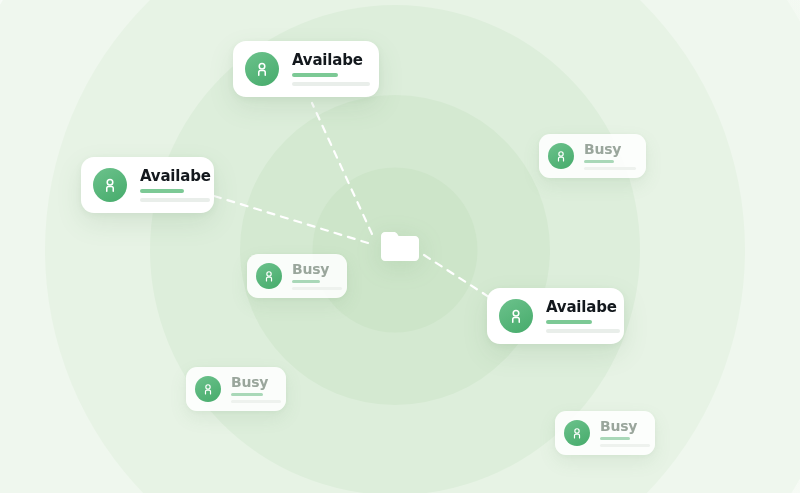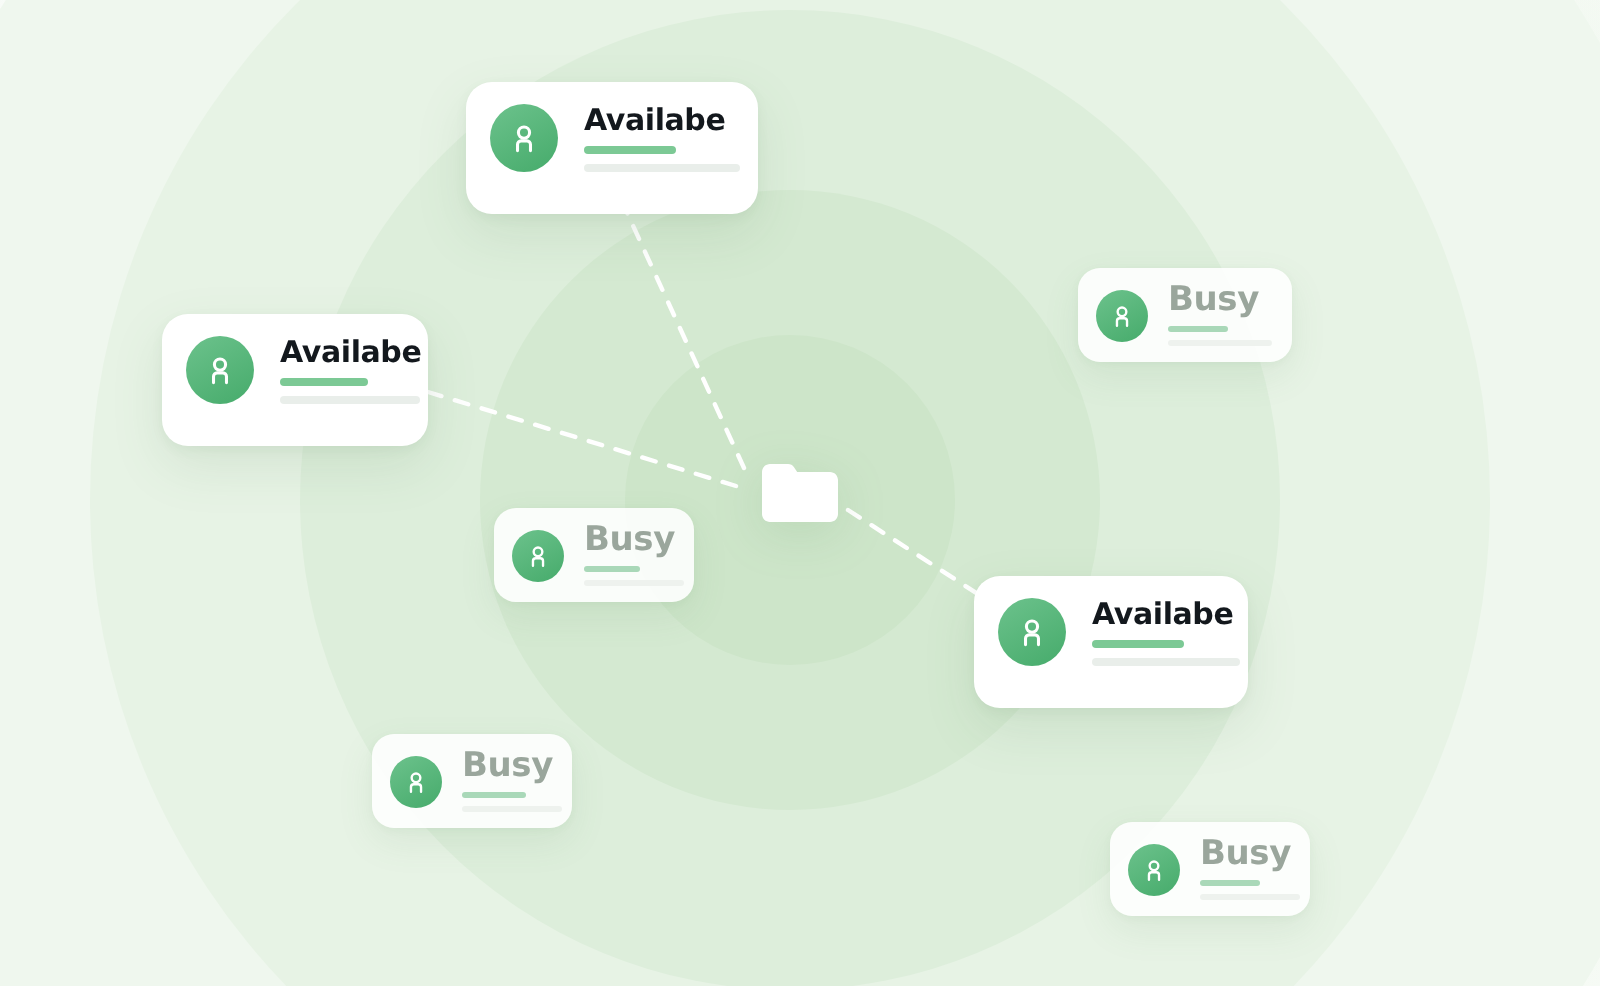--- a/index.html
+++ b/index.html
@@ -58,21 +58,21 @@
   
   .card {
     position: absolute;
     display: flex;
     align-items: center;
     box-sizing: border-box;
     background: #ffffff;
     border-radius: 12px;
   }
   .card.big {
-    padding: 11px 22px 21px 12px;
+    padding: 11px 22px 11px 12px;
     gap: 13px;
     border-radius: 13px;
     box-shadow: 0 10px 26px rgba(86,134,86,0.13), 0 2px 6px rgba(86,134,86,0.07);
   }
   .card.small {
     padding: 8px 26px 8px 9px;
     gap: 10px;
     border-radius: 11px;
     background: rgba(255,255,255,0.88);
     box-shadow: 0 7px 18px rgba(86,134,86,0.10), 0 1px 4px rgba(86,134,86,0.05);
@@ -98,21 +98,21 @@
   .card.big .card-body { gap: 5px; }
   .card.small .card-body { gap: 4px; }
 
   .status-label {
     font-weight: 700;
     letter-spacing: -0.2px;
     white-space: nowrap;
     line-height: 1;
   }
   .card.big .status-label { font-size: 15px; color: #13181d; }
-  .card.small .status-label { font-size: 17px; color: #9aa69c; }
+  .card.small .status-label { font-size: 14px; color: #9aa69c; }
 
   .bar {
     border-radius: 3px;
     height: 4px;
   }
   .bar.accent { background: #7cc995; }
   .bar.muted  { background: #e9eeea; }
   .card.small .bar { height: 3px; }
   .card.small .bar.accent { background: #a9d8b8; }
   .card.small .bar.muted  { background: #eef2ee; }

